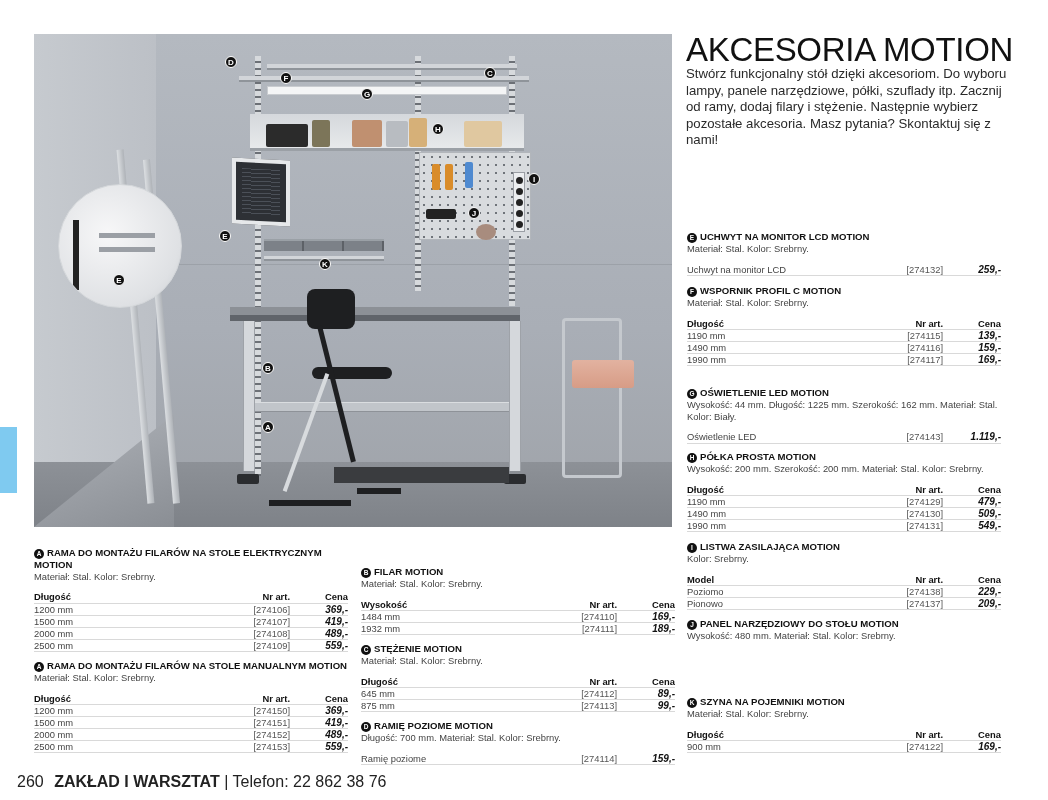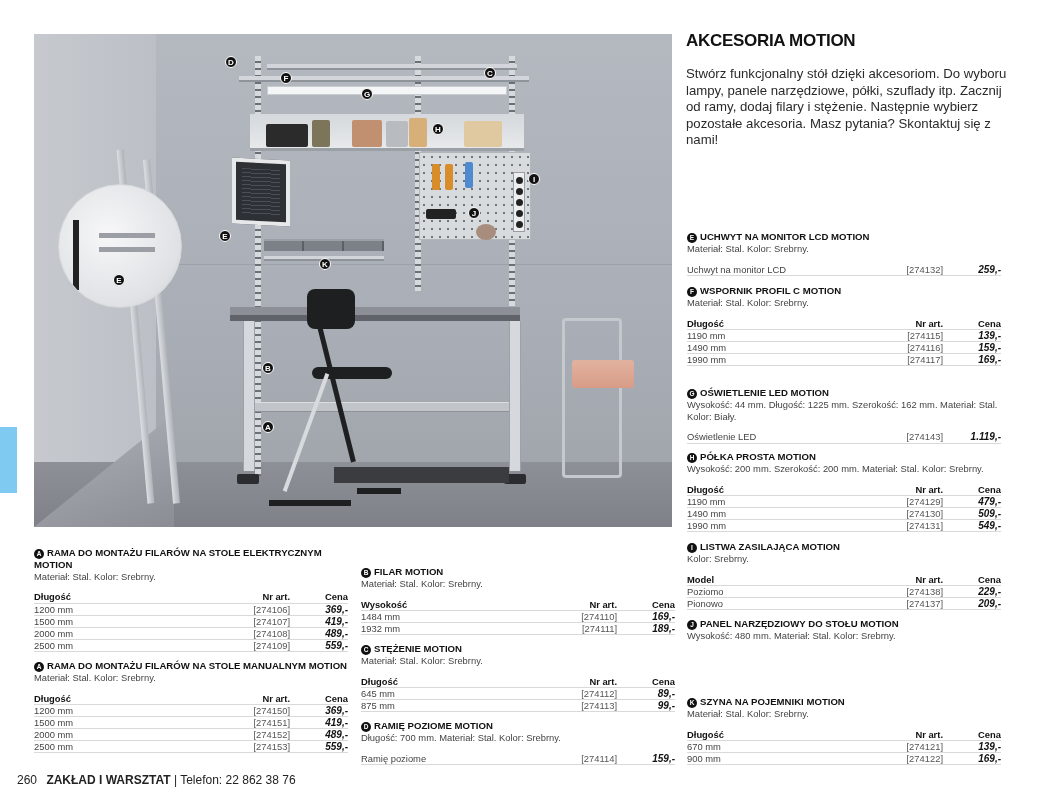--- a/index.html
+++ b/index.html
@@ -40,38 +40,38 @@
   .roll-stand { position: absolute; border: 3px solid #c5c9ce; border-bottom-width: 3px; }
   .roll { position: absolute; background: linear-gradient(180deg, #e2b2a0 0%, #d79c86 100%); border-radius: 3px; }
   .ladder-rail { position: absolute; background: linear-gradient(90deg, #dcdfe2, #aeb2b7); }
   .inset { position: absolute; left: 24px; top: 150px; width: 124px; height: 124px; border-radius: 50%; overflow: hidden;
            background: radial-gradient(circle at 40% 40%, #f7f7f8 0%, #dfe1e4 70%, #c7cacf 100%); border: 1px solid #d4d7da; }
   .inset .arm { position: absolute; background: #9b9fa5; }
   .marker { position: absolute; width: 12px; height: 12px; border-radius: 50%; background: #111; color: #fff;
             font-size: 8px; font-weight: bold; text-align: center; line-height: 12px; border: 1px solid #fff; }
 
   
-  .title { position: absolute; left: 686px; top: 31px; font-size: 17px; font-weight: bold; letter-spacing: -0.3px; color: #111; }
+  .title { position: absolute; left: 686px; top: 31px; font-size: 33px; font-weight: normal; letter-spacing: -0.3px; color: #111; }
   .intro { position: absolute; left: 686px; top: 66px; width: 330px; font-size: 13.2px; line-height: 16.5px; color: #2a2a2a; }
 
   .section { position: absolute; width: 314px; font-size: 9.4px; color: #3d3d3d; }
   .section .head { font-weight: bold; font-size: 9.6px; color: #111; line-height: 11.5px; text-transform: none; }
   .section .head .badge { display: inline-block; width: 10px; height: 10px; border-radius: 50%; background: #111; color: #fff;
                           font-size: 6.5px; text-align: center; line-height: 10px; vertical-align: 0px; margin-right: 3px; }
   .section .desc { line-height: 11.5px; color: #444; }
   .section table { width: 100%; border-collapse: collapse; margin-top: 9px; }
   .section td, .section th { height: 12px; line-height: 11px; padding: 0; border-bottom: 1px solid #d9d9d9; font-size: 9.4px; }
   .section th { font-weight: bold; color: #111; text-align: left; }
   .section th.nr, .section td.nr { text-align: right; width: 80px; }
   .section th.price, .section td.price { text-align: right; width: 58px; }
   .section td { color: #444; }
   .section td.price { font-weight: bold; font-style: italic; color: #111; font-size: 10px; }
   .section td.nr { color: #555; }
 
-  .footer { position: absolute; left: 17px; top: 773px; font-size: 12px; color: #222; }
+  .footer { position: absolute; left: 17px; top: 773px; font-size: 16px; color: #222; }
   .footer .pg { margin-right: 6px; }
   .footer .cat { font-weight: bold; }
 </style>
 </head>
 <body>
 
 <div class="side-tab"></div>
 
 <div class="photo">
   <div class="wall-left"></div>
@@ -278,25 +278,20 @@
   <div class="head"><span class="badge">K</span><span>SZYNA NA POJEMNIKI MOTION</span></div>
   <div class="desc">Materiał: Stal. Kolor: Srebrny.</div>
   <table>
     <tbody>
         <tr>
           <th>Długość</th>
           <th class="nr">Nr art.</th>
           <th class="price">Cena</th>
         </tr>
     <tr>
-          <td>670 mm</td>
-          <td class="nr">[274121]</td>
-          <td class="price">139,-</td>
-        </tr>
-    <tr>
           <td>900 mm</td>
           <td class="nr">[274122]</td>
           <td class="price">169,-</td>
         </tr>
   </tbody>
     </table>
 </div>
 
 <div class="section" style="left:34px;top:547px;">
   <div class="head"><span class="badge">A</span><span>RAMA DO MONTAŻU FILARÓW NA STOLE ELEKTRYCZNYM MOTION</span></div>

